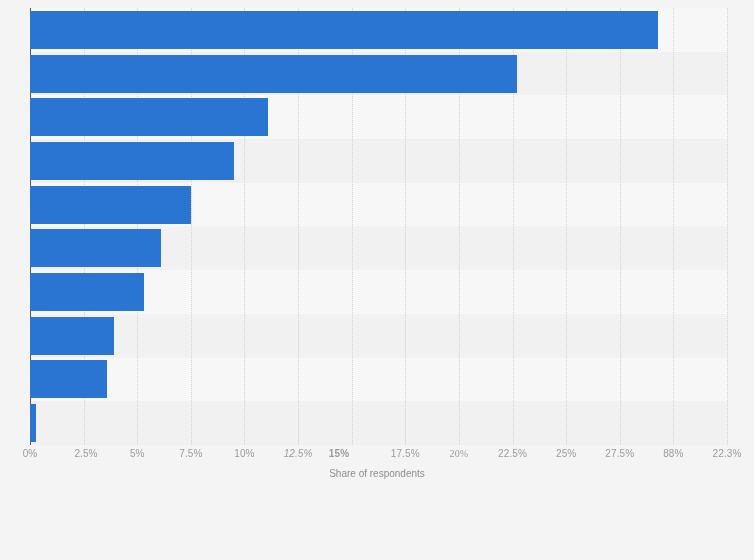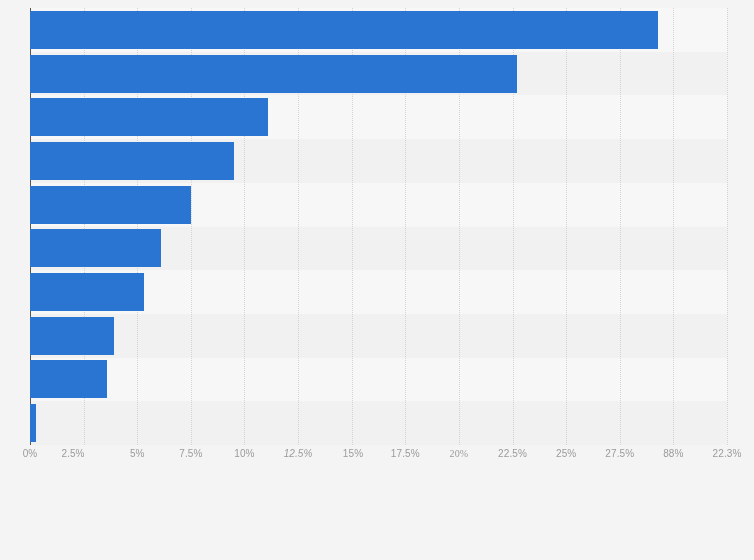--- a/index.html
+++ b/index.html
@@ -182,30 +182,31 @@
           <div class="bar" title="3.6%" style="width: 77.2062px; background: rgb(42, 117, 210);"></div>
         </div>
         <div class="bar-row" style="top: 396.15px; height: 38px;">
           <div class="bar" title="0.3%" style="width: 6.43385px; background: rgb(42, 117, 210);"></div>
         </div>
       </div>
   </div>
 
   <div class="x-axis">
       <div class="x-tick-label" style="left: 0px;">0%</div>
-      <div class="x-tick-label" style="left: 43px;">2.5%</div>
+      <div class="x-tick-label" style="left: 56px;">2.5%</div>
       <div class="x-tick-label" style="left: 107.231px;">5%</div>
       <div class="x-tick-label" style="left: 160.846px;">7.5%</div>
       <div class="x-tick-label" style="left: 214.462px;">10%</div>
       <div class="x-tick-label" style="left: 268.077px; font-style: italic;">12.5%</div>
-      <div class="x-tick-label" style="left: 323px;">15%</div>
+      <div class="x-tick-label" style="left: 309px; font-weight: bold;">15%</div>
       <div class="x-tick-label" style="left: 375.308px;">17.5%</div>
       <div class="x-tick-label" style="left: 428.923px; font-family: Liberation Serif, serif;">20%</div>
       <div class="x-tick-label" style="left: 482.538px;">22.5%</div>
       <div class="x-tick-label" style="left: 536.154px;">25%</div>
       <div class="x-tick-label" style="left: 589.769px; text-align: center;">27.5%</div>
       <div class="x-tick-label" style="left: 643.385px;">88%</div>
       <div class="x-tick-label" style="left: 697px;">22.3%</div>
     </div>
 
+  <div class="axis-title">Share of respondents</div>
 
   <div class="footer-spacer"></div>
 </div>
 
 </body></html>

